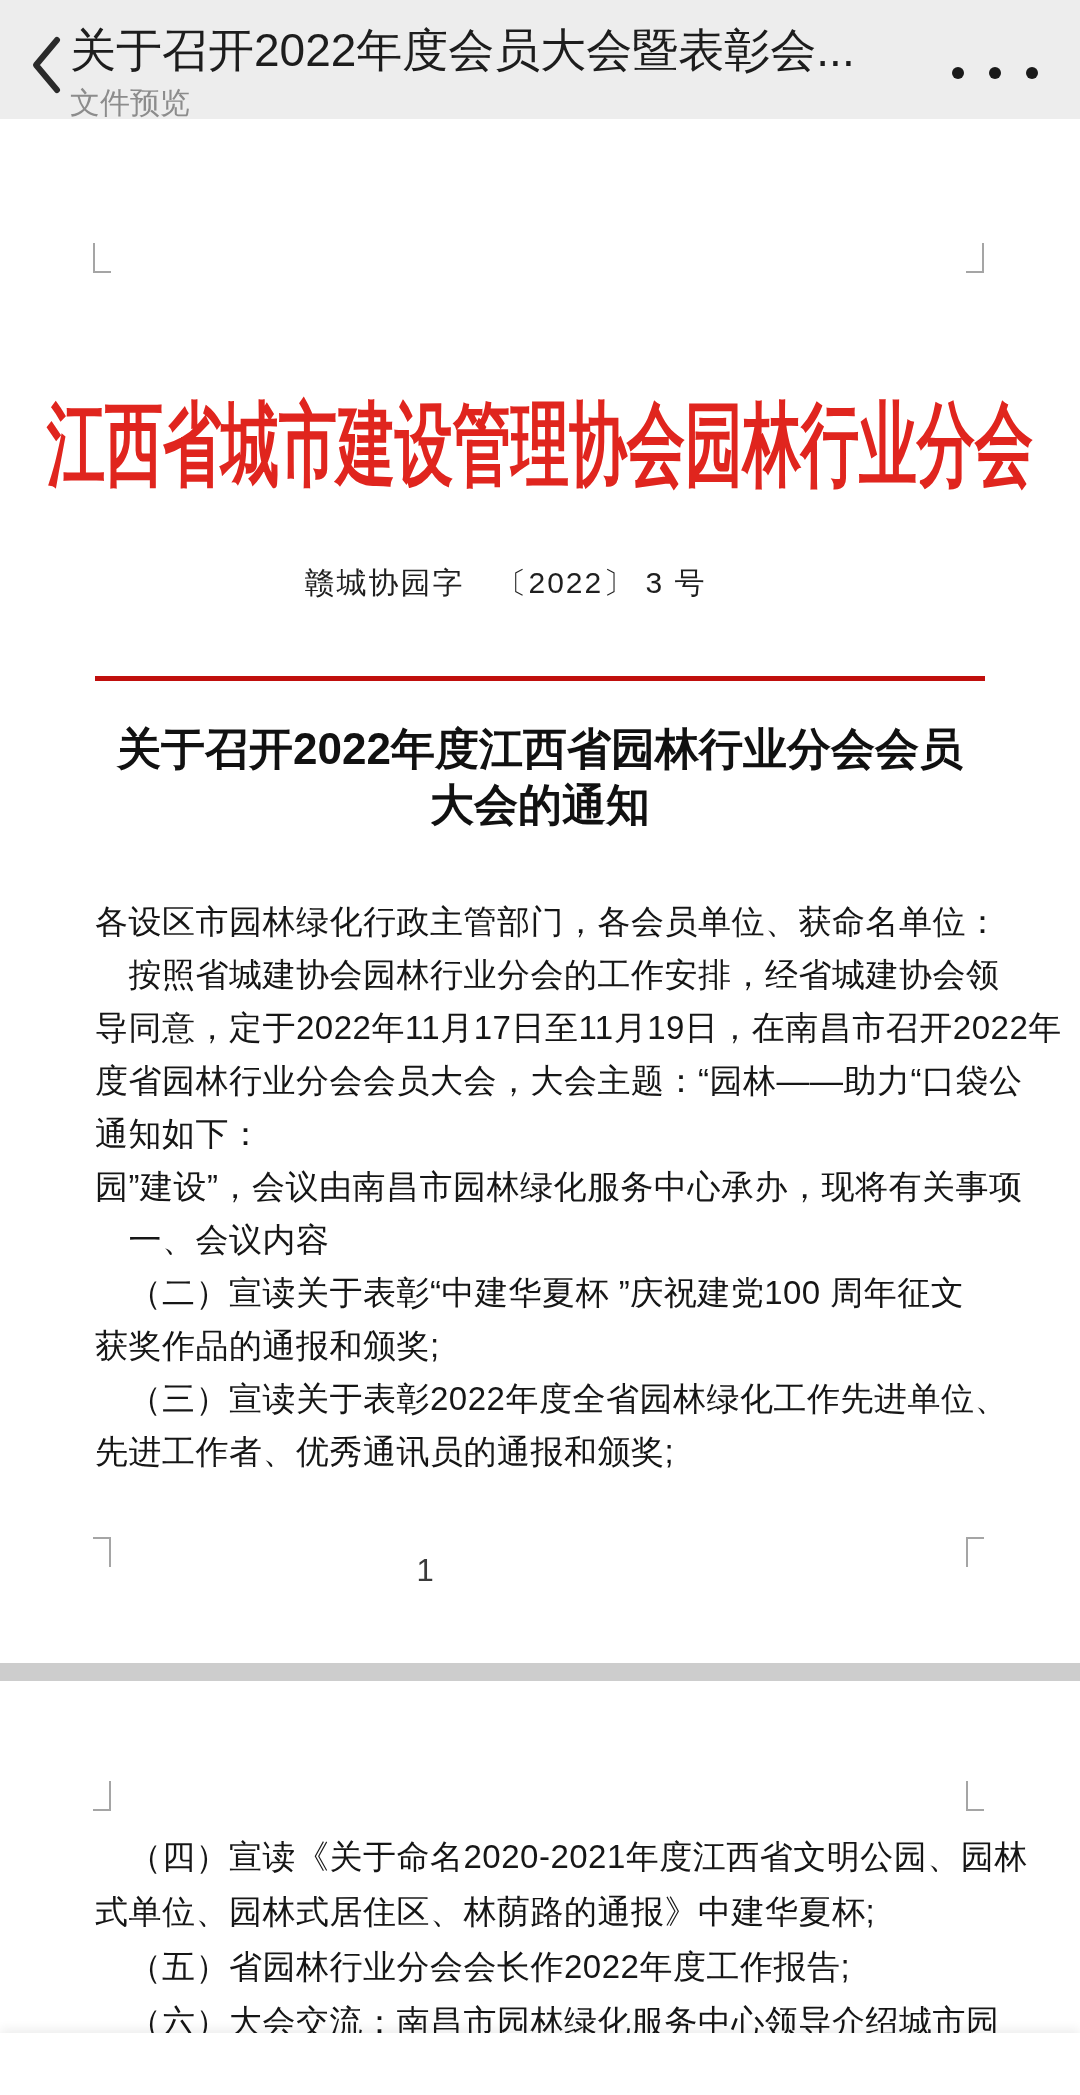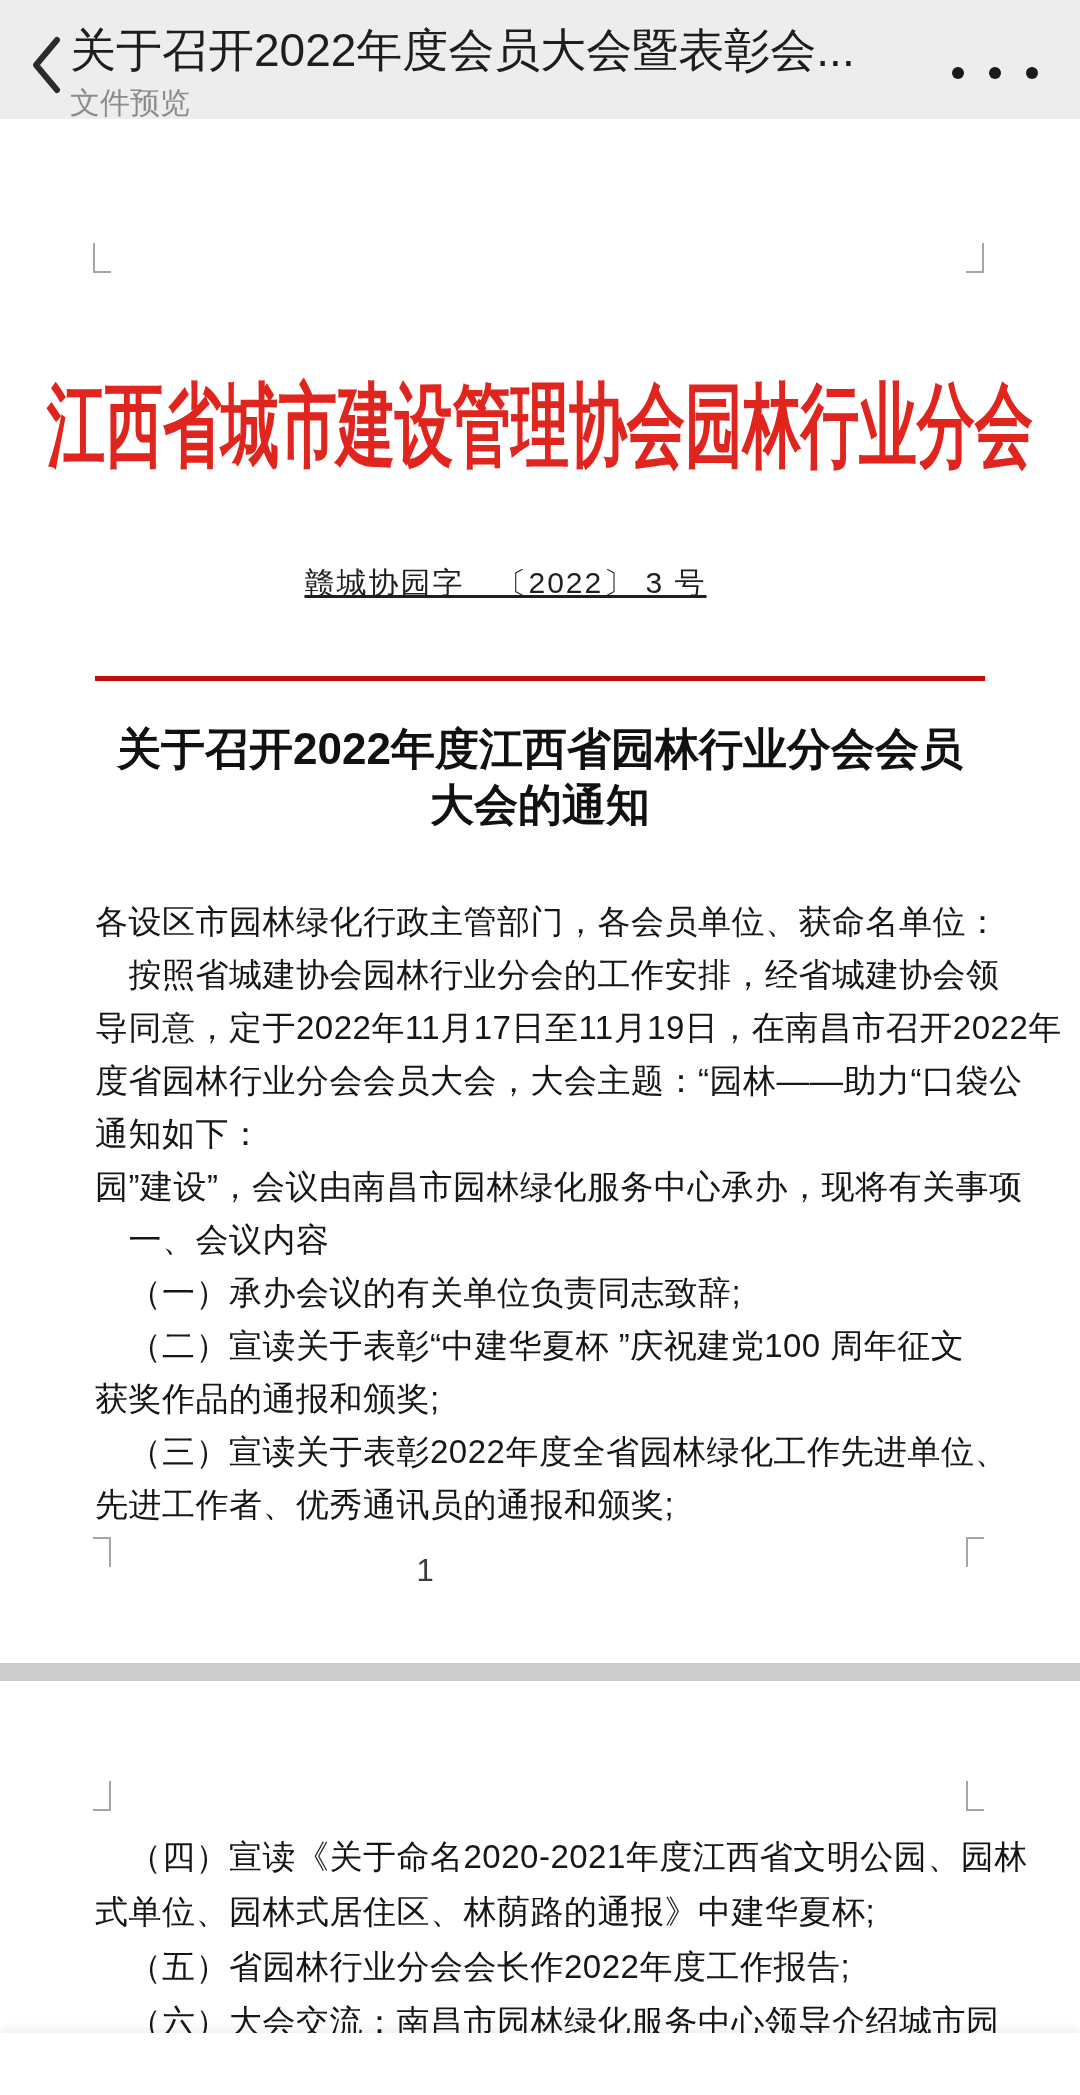--- a/index.html
+++ b/index.html
@@ -42,31 +42,31 @@
 
   
   .cmark{position:absolute;width:16px;height:28px;border:0 solid #a5a5a5;}
   .cm-dr{border-left-width:2px;border-bottom-width:2px;}   
   .cm-dl{border-right-width:2px;border-bottom-width:2px;}  
   .cm-ur{border-left-width:2px;border-top-width:2px;}      
   .cm-ul{border-right-width:2px;border-top-width:2px;}     
 
   .masthead{
     position:absolute;top:255px;left:0;width:1080px;height:115px;
-    display:flex;align-items:flex-start;justify-content:center;
+    display:flex;align-items:center;justify-content:center;
   }
   .masthead-inner{
     display:inline-block;transform:scaleY(1.58);transform-origin:center;
     font-family:"Liberation Serif","DejaVu Serif",serif;
     font-weight:900;font-size:58px;color:#e0251e;white-space:nowrap;
     letter-spacing:0px;
   }
   .docno{
     position:absolute;top:430px;left:0;width:1011px;text-align:center;
-    font-size:30px;color:#1f1f1f;letter-spacing:2px;text-decoration:underline;
+    font-size:30px;color:#1f1f1f;letter-spacing:2px;
   }
   .redline{
     position:absolute;top:543px;left:95px;width:890px;height:5px;
     background:#c00f0d;
   }
   .doc-title{
     position:absolute;top:588px;left:0;width:1080px;text-align:center;
     font-size:44px;line-height:56px;font-weight:bold;color:#111111;
   }
   .body-block{
@@ -129,21 +129,20 @@
       </div>
 
       <div class="body-block">
         <div class="body-line">各设区市园林绿化行政主管部门，各会员单位、获命名单位：</div>
         <div class="body-line">　按照省城建协会园林行业分会的工作安排，经省城建协会领</div>
         <div class="body-line">导同意，定于2022年11月17日至11月19日，在南昌市召开2022年</div>
         <div class="body-line">度省园林行业分会会员大会，大会主题：“园林——助力“口袋公</div>
         <div class="body-line">通知如下：</div>
         <div class="body-line">园”建设”，会议由南昌市园林绿化服务中心承办，现将有关事项</div>
         <div class="body-line">　一、会议内容</div>
-        <div class="body-line">　（一）承办会议的有关单位负责同志致辞;</div>
         <div class="body-line">　（二）宣读关于表彰“中建华夏杯 ”庆祝建党100 周年征文</div>
         <div class="body-line">获奖作品的通报和颁奖;</div>
         <div class="body-line">　（三）宣读关于表彰2022年度全省园林绿化工作先进单位、</div>
         <div class="body-line">先进工作者、优秀通讯员的通报和颁奖;</div>
       </div>
 
       <span class="cmark cm-ul" style="left:93px;top:1404px;"></span>
       <span class="cmark cm-ur" style="left:966px;top:1404px;"></span>
 
       <div class="pagenum">1</div>

